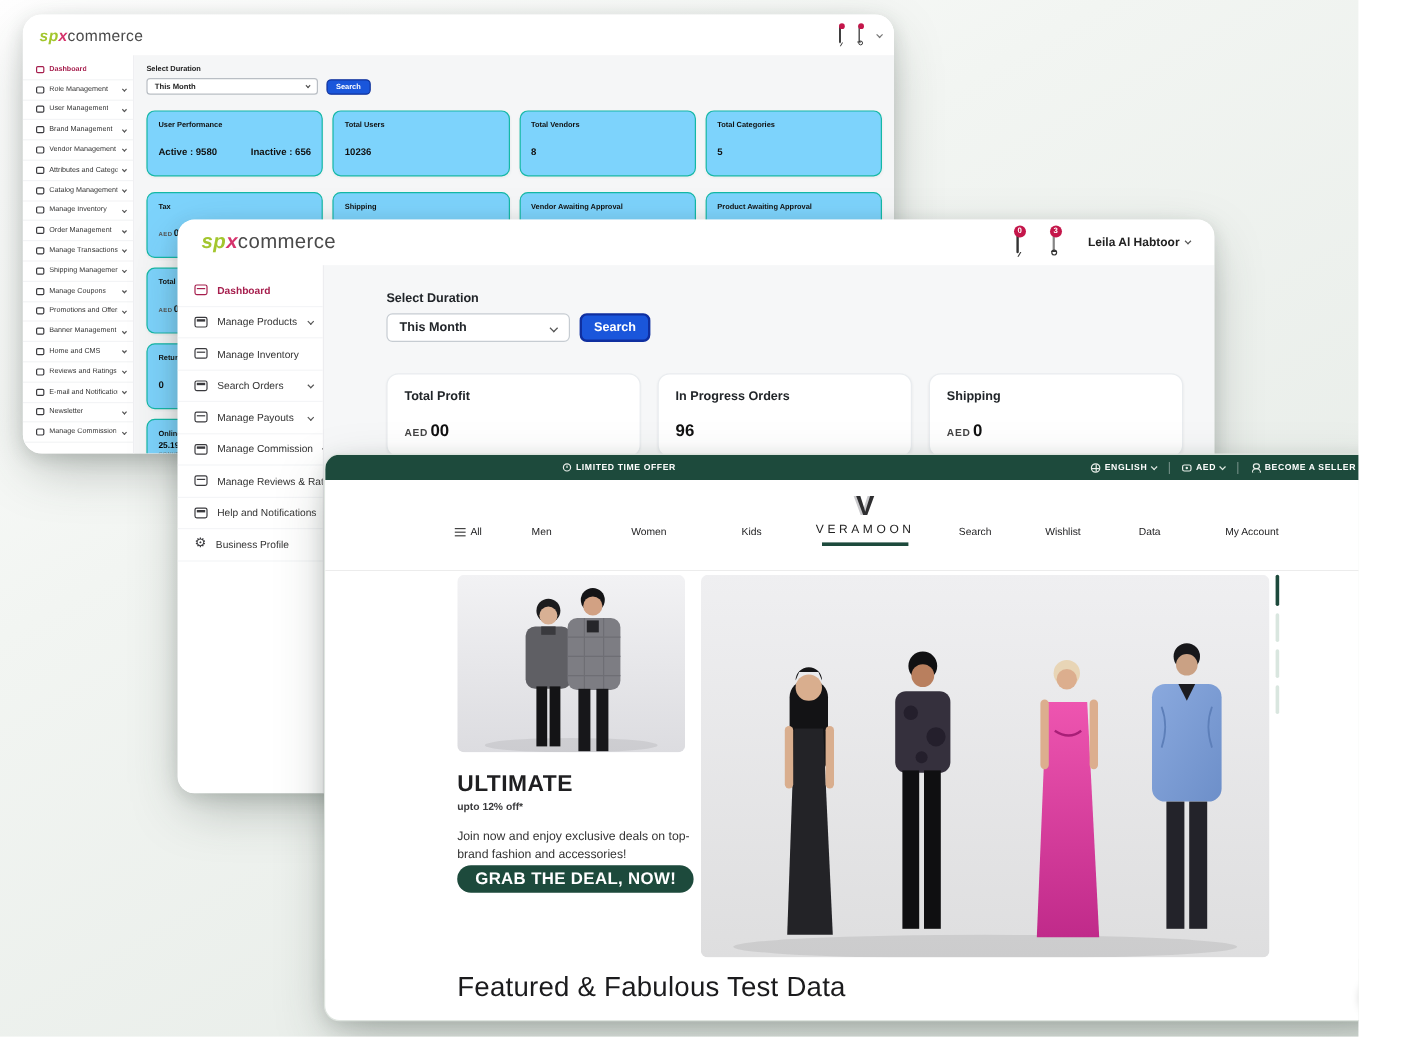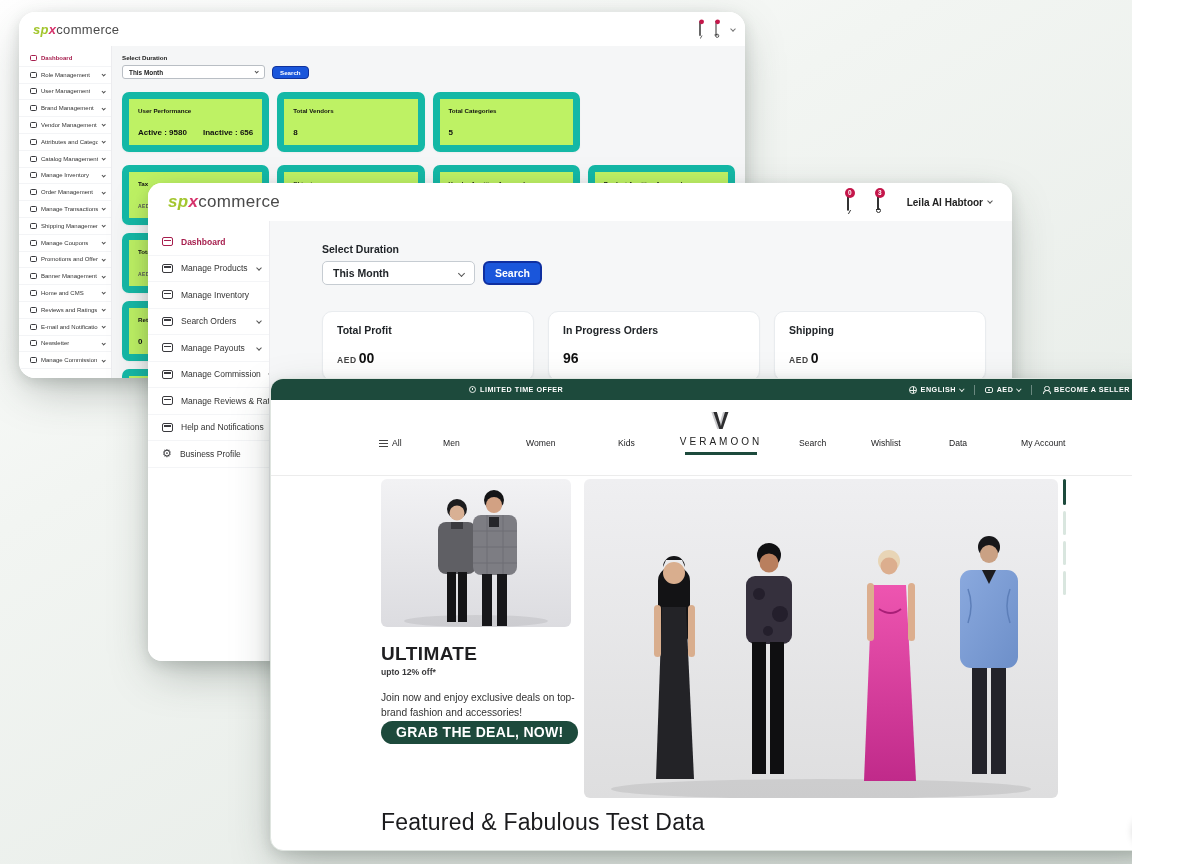--- a/index.html
+++ b/index.html
@@ -50,21 +50,21 @@
   .aw-label-txt { overflow:hidden; text-overflow:clip; }
   .aw-main { flex:1; background:#f5f6f7; padding:8px 10px; overflow:hidden; }
   .aw-flabel { font-size:6.2px; font-weight:bold; color:#222; margin-bottom:4px; }
   .aw-controls { display:flex; gap:7px; align-items:center; }
   .aw-select { width:143px; height:14px; background:#fff; border:1px solid #b9bec4; border-radius:3px;
                display:flex; align-items:center; padding:0 6px; font-size:6.4px; font-weight:bold; color:#222; }
   .aw-select .chev { width:3.4px; height:3.4px; border-width:1px; margin-left:auto; }
   .aw-search { height:13px; padding:0 7px; background:#1a56db; border:1.5px solid #10329c; border-radius:4px;
                color:#fff; font-size:6.2px; font-weight:bold; display:flex; align-items:center; }
   .aw-grid { display:grid; grid-template-columns:repeat(4,1fr); gap:8px; margin-top:13px; }
-  .aw-card { background:#bef264; border:7px solid #14b8a6; border-radius:7px; min-height:55px; padding:8px 9px;
+  .aw-card { background:#7dd3fc; border:1px solid #14b8a6; border-radius:7px; min-height:55px; padding:8px 9px;
              box-shadow:0 1px 2px rgba(0,0,0,.04); }
   .aw-ctitle { font-size:6.2px; font-weight:bold; color:#111; }
   .aw-cval { margin-top:14px; font-size:8px; font-weight:bold; color:#111; display:flex; justify-content:space-between; }
   .aw-cur { font-size:5px; color:#555; font-weight:600; letter-spacing:.4px; margin-right:1px; }
   .aw-colcards { width:147px; margin-top:8px; display:flex; flex-direction:column; gap:8px; }
   .aw-card .l2 { margin-top:3px; font-size:7px; font-weight:bold; }
   .aw-card .l3 { margin-top:1px; font-size:4.6px; color:#666; letter-spacing:.3px; text-transform:uppercase; }
 
   
   #win-vendor { left:148px; top:183px; width:864px; height:478px; z-index:2; }
@@ -274,20 +274,26 @@
         </div>
         <div class="aw-grid">
           <div class="aw-card">
             <div class="aw-ctitle">User Performance</div>
             <div class="aw-cval">
                 <span>Active : 9580</span>
                 <span>Inactive : 656</span>
               </div>
           </div>
           <div class="aw-card">
+            <div class="aw-ctitle">Total Users</div>
+            <div class="aw-cval">
+                <span>10236</span>
+              </div>
+          </div>
+          <div class="aw-card">
             <div class="aw-ctitle">Total Vendors</div>
             <div class="aw-cval">
                 <span>8</span>
               </div>
           </div>
           <div class="aw-card">
             <div class="aw-ctitle">Total Categories</div>
             <div class="aw-cval">
                 <span>5</span>
               </div>

